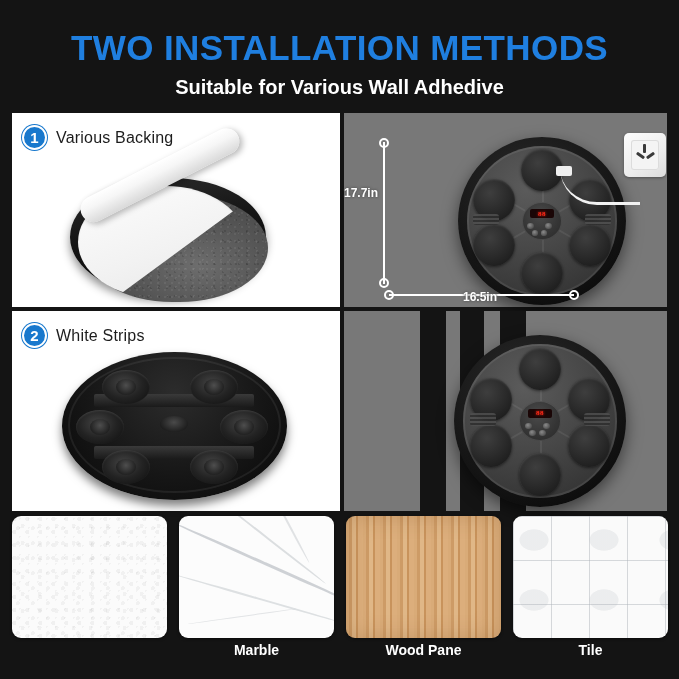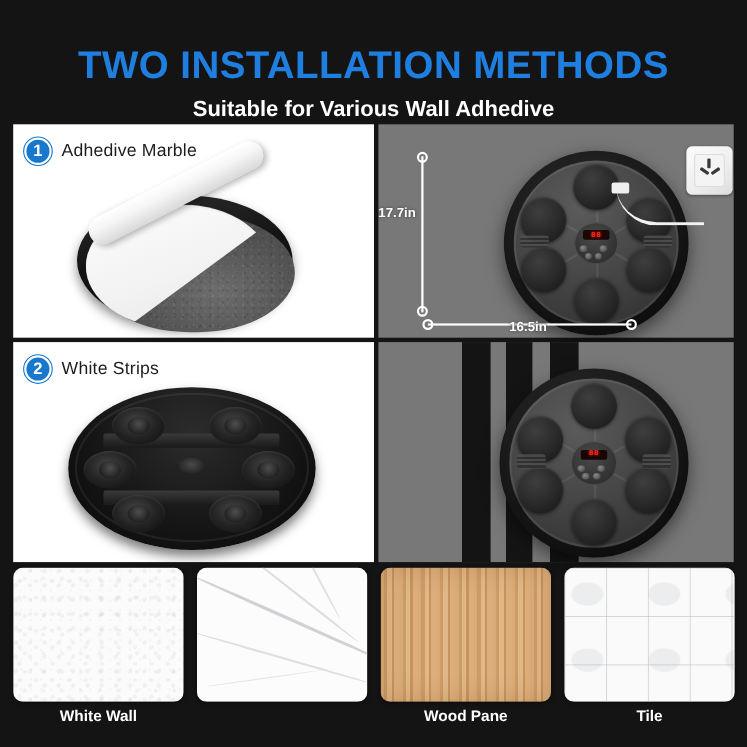--- a/index.html
+++ b/index.html
@@ -5,21 +5,21 @@
   html,body{margin:0;padding:0;background:#111;}
   body{
     width:679px;height:679px;overflow:hidden;
     font-family:"Liberation Sans", sans-serif;
     background:#141414;
     position:relative;
   }
   .poster{position:absolute;inset:0;background:#141414;}
 
   
-  .header{position:absolute;left:0;top:12px;width:679px;height:113px;}
+  .header{position:absolute;left:0;top:0;width:679px;height:113px;}
   .title{
     position:absolute;left:0;top:27px;width:679px;text-align:center;
     color:#1f7fe0;font-size:35px;font-weight:bold;letter-spacing:.4px;
     font-family:"Liberation Sans", sans-serif;line-height:42px;
     white-space:nowrap;
   }
   .subtitle{
     position:absolute;left:0;top:74px;width:679px;text-align:center;
     color:#ffffff;font-size:20px;font-weight:bold;line-height:26px;
     white-space:nowrap;
@@ -158,21 +158,21 @@
     position:absolute;left:36.5%;top:37%;width:27%;height:26%;
     border-radius:50%;
     background:radial-gradient(circle at 45% 35%, #4a4a4a 0%, #343434 60%, #282828 100%);
     box-shadow:inset 0 0 0 1px rgba(255,255,255,.12);
   }
   .led{
     position:absolute;left:21%;top:19%;width:58%;height:24%;
     background:#1a0606;border-radius:2px;
     display:flex;align-items:center;justify-content:center;
     color:#ff2a18;font-size:7px;font-weight:bold;letter-spacing:.5px;
-    font-family:Liberation Mono, monospace;overflow:hidden;
+    font-family:Liberation Serif, serif;overflow:hidden;
     text-shadow:0 0 3px #ff2a18;
   }
   .btnrow{position:absolute;left:12%;top:54%;width:76%;height:36%;}
   .minibtn{
     position:absolute;width:22%;height:42%;border-radius:50%;
     background:radial-gradient(circle at 40% 35%, #8a8a8a 0%, #5a5a5a 60%, #3a3a3a 100%);
   }
   .mb1{left:2%;top:2%;}
   .mb2{left:60%;top:2%;}
   .mb3{left:16%;top:52%;}
@@ -306,21 +306,21 @@
 <div class="poster">
 
   <div class="header">
     <div class="title">TWO INSTALLATION METHODS</div>
     <div class="subtitle">Suitable for Various Wall Adhedive</div>
   </div>
 
   <div class="panel p-tl">
     <div class="step" style="left:10px;top:12px;">
       <div class="badge">1</div>
-      <div class="step-label">Adhedive Marble</div>
+      <div class="step-label">Various Backing</div>
     </div>
   </div>
   <div class="adh-wrap">
     <div class="adh-base">
       <div class="adh-grey">
         <div class="adh-grain"></div>
       </div>
       <div class="adh-liner"></div>
     </div>
     <div class="adh-peel"></div>
@@ -455,18 +455,18 @@
           <div class="vein v5"></div>
       </div>
     </div>
     <div class="sw sw3">
         <div class="tex-wood"></div>
       </div>
     <div class="sw sw4">
         <div class="tex-tile"></div>
       </div>
 
-    <div class="sw-label l1">White Wall</div>
+    <div class="sw-label l2">Marble</div>
     <div class="sw-label l4">Tile</div>
     <div class="sw-label l3">Wood Pane</div>
   </div>
 
 </div>
 
 </body></html>

